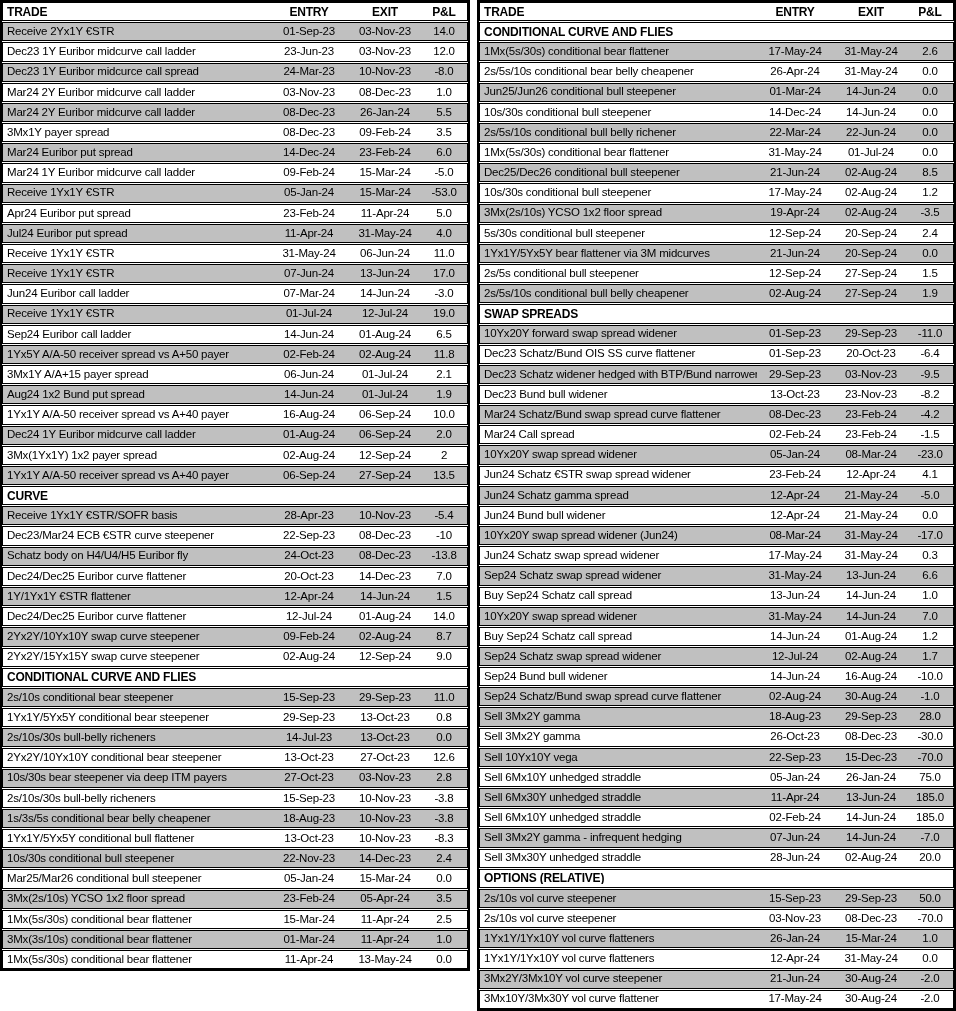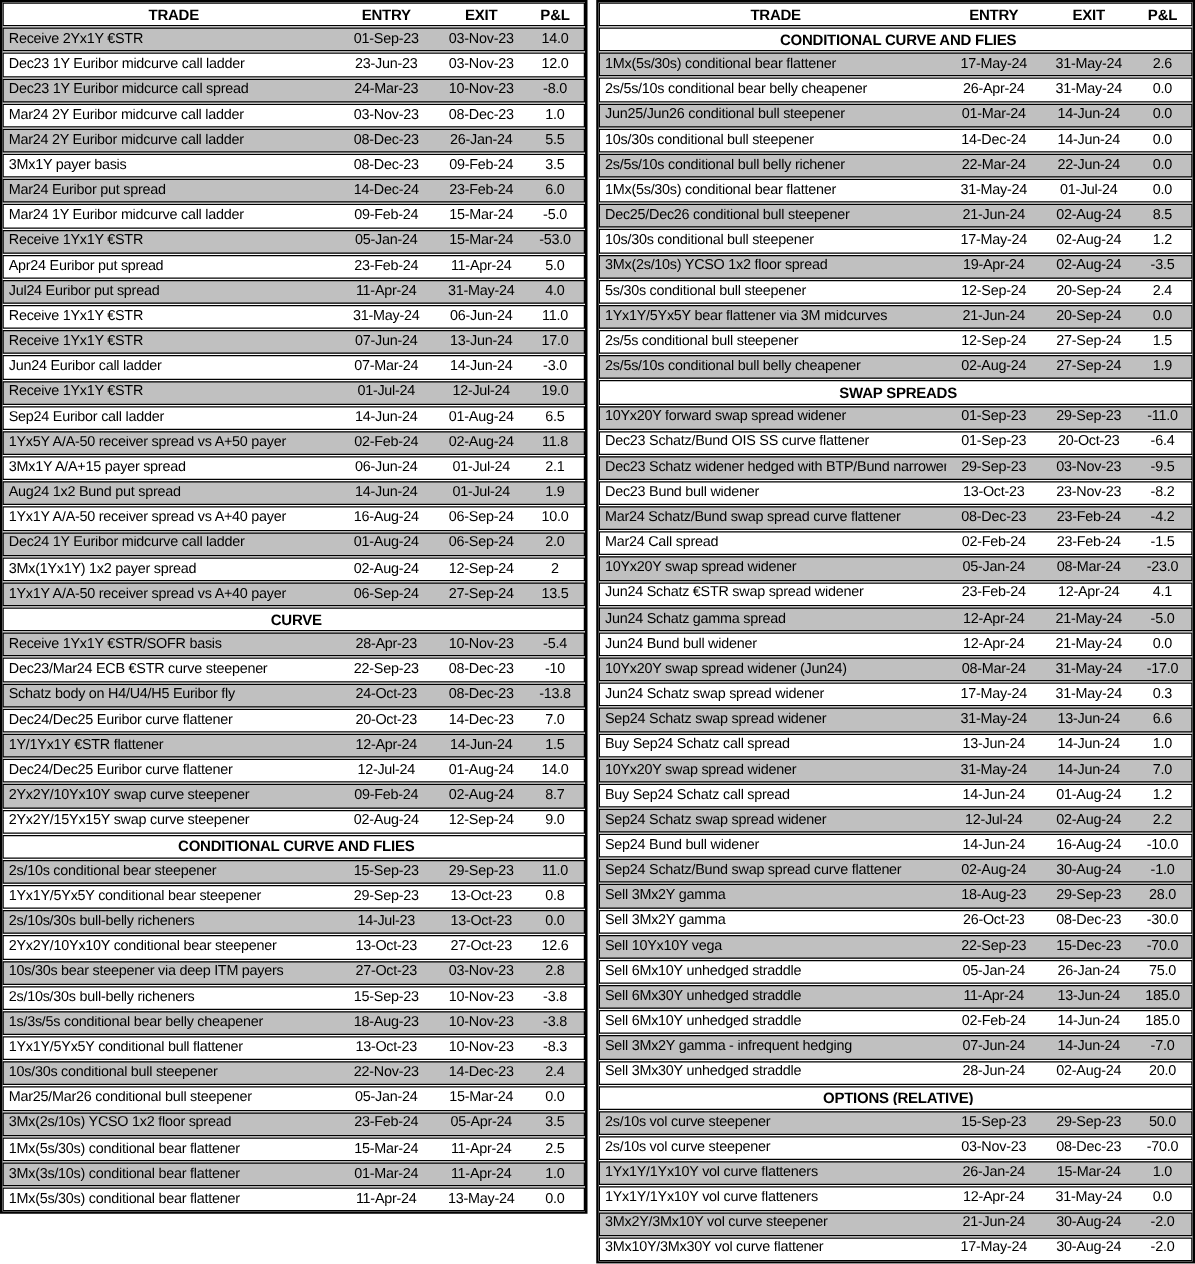--- a/index.html
+++ b/index.html
@@ -31,21 +31,21 @@
     border:1px solid var(--border);
     background:var(--bg);
     display:flex;
     align-items:center;
     overflow:hidden;
     font-size:11.5px;
     letter-spacing:-0.2px;
     line-height:1;
   }
   .row.shaded{background:var(--shade);}
-  .row.header .cell, .row.section .cell{font-weight:bold;font-size:12px;text-align:center;}
+  .row.header .cell, .row.section .cell{font-weight:bold;font-size:12px;}
   .cell{
     box-sizing:border-box;
     white-space:nowrap;
     overflow:hidden;
     flex:0 0 auto;
   }
   .cell-trade{flex:1 1 auto;padding-left:4px;text-align:left;}
   .cell-entry{width:76px;text-align:center;}
   .cell-exit{width:76px;text-align:center;}
   .cell-pnl{width:44px;text-align:center;padding-right:2px;}
@@ -85,21 +85,21 @@
         <div class="cell cell-exit">08-Dec-23</div>
         <div class="cell cell-pnl">1.0</div>
       </div>
       <div class="row data shaded">
         <div class="cell cell-trade">Mar24 2Y Euribor midcurve call ladder</div>
         <div class="cell cell-entry">08-Dec-23</div>
         <div class="cell cell-exit">26-Jan-24</div>
         <div class="cell cell-pnl">5.5</div>
       </div>
       <div class="row data">
-        <div class="cell cell-trade">3Mx1Y payer basis</div>
+        <div class="cell cell-trade">3Mx1Y payer spread</div>
         <div class="cell cell-entry">08-Dec-23</div>
         <div class="cell cell-exit">09-Feb-24</div>
         <div class="cell cell-pnl">3.5</div>
       </div>
       <div class="row data shaded">
         <div class="cell cell-trade">Mar24 Euribor put spread</div>
         <div class="cell cell-entry">14-Dec-24</div>
         <div class="cell cell-exit">23-Feb-24</div>
         <div class="cell cell-pnl">6.0</div>
       </div>
@@ -522,21 +522,21 @@
       <div class="row data">
         <div class="cell cell-trade">Buy Sep24 Schatz call spread</div>
         <div class="cell cell-entry">14-Jun-24</div>
         <div class="cell cell-exit">01-Aug-24</div>
         <div class="cell cell-pnl">1.2</div>
       </div>
       <div class="row data shaded">
         <div class="cell cell-trade">Sep24 Schatz swap spread widener</div>
         <div class="cell cell-entry">12-Jul-24</div>
         <div class="cell cell-exit">02-Aug-24</div>
-        <div class="cell cell-pnl">2.2</div>
+        <div class="cell cell-pnl">1.7</div>
       </div>
       <div class="row data">
         <div class="cell cell-trade">Sep24 Bund bull widener</div>
         <div class="cell cell-entry">14-Jun-24</div>
         <div class="cell cell-exit">16-Aug-24</div>
         <div class="cell cell-pnl">-10.0</div>
       </div>
       <div class="row data shaded">
         <div class="cell cell-trade">Sep24 Schatz/Bund swap spread curve flattener</div>
         <div class="cell cell-entry">02-Aug-24</div>

